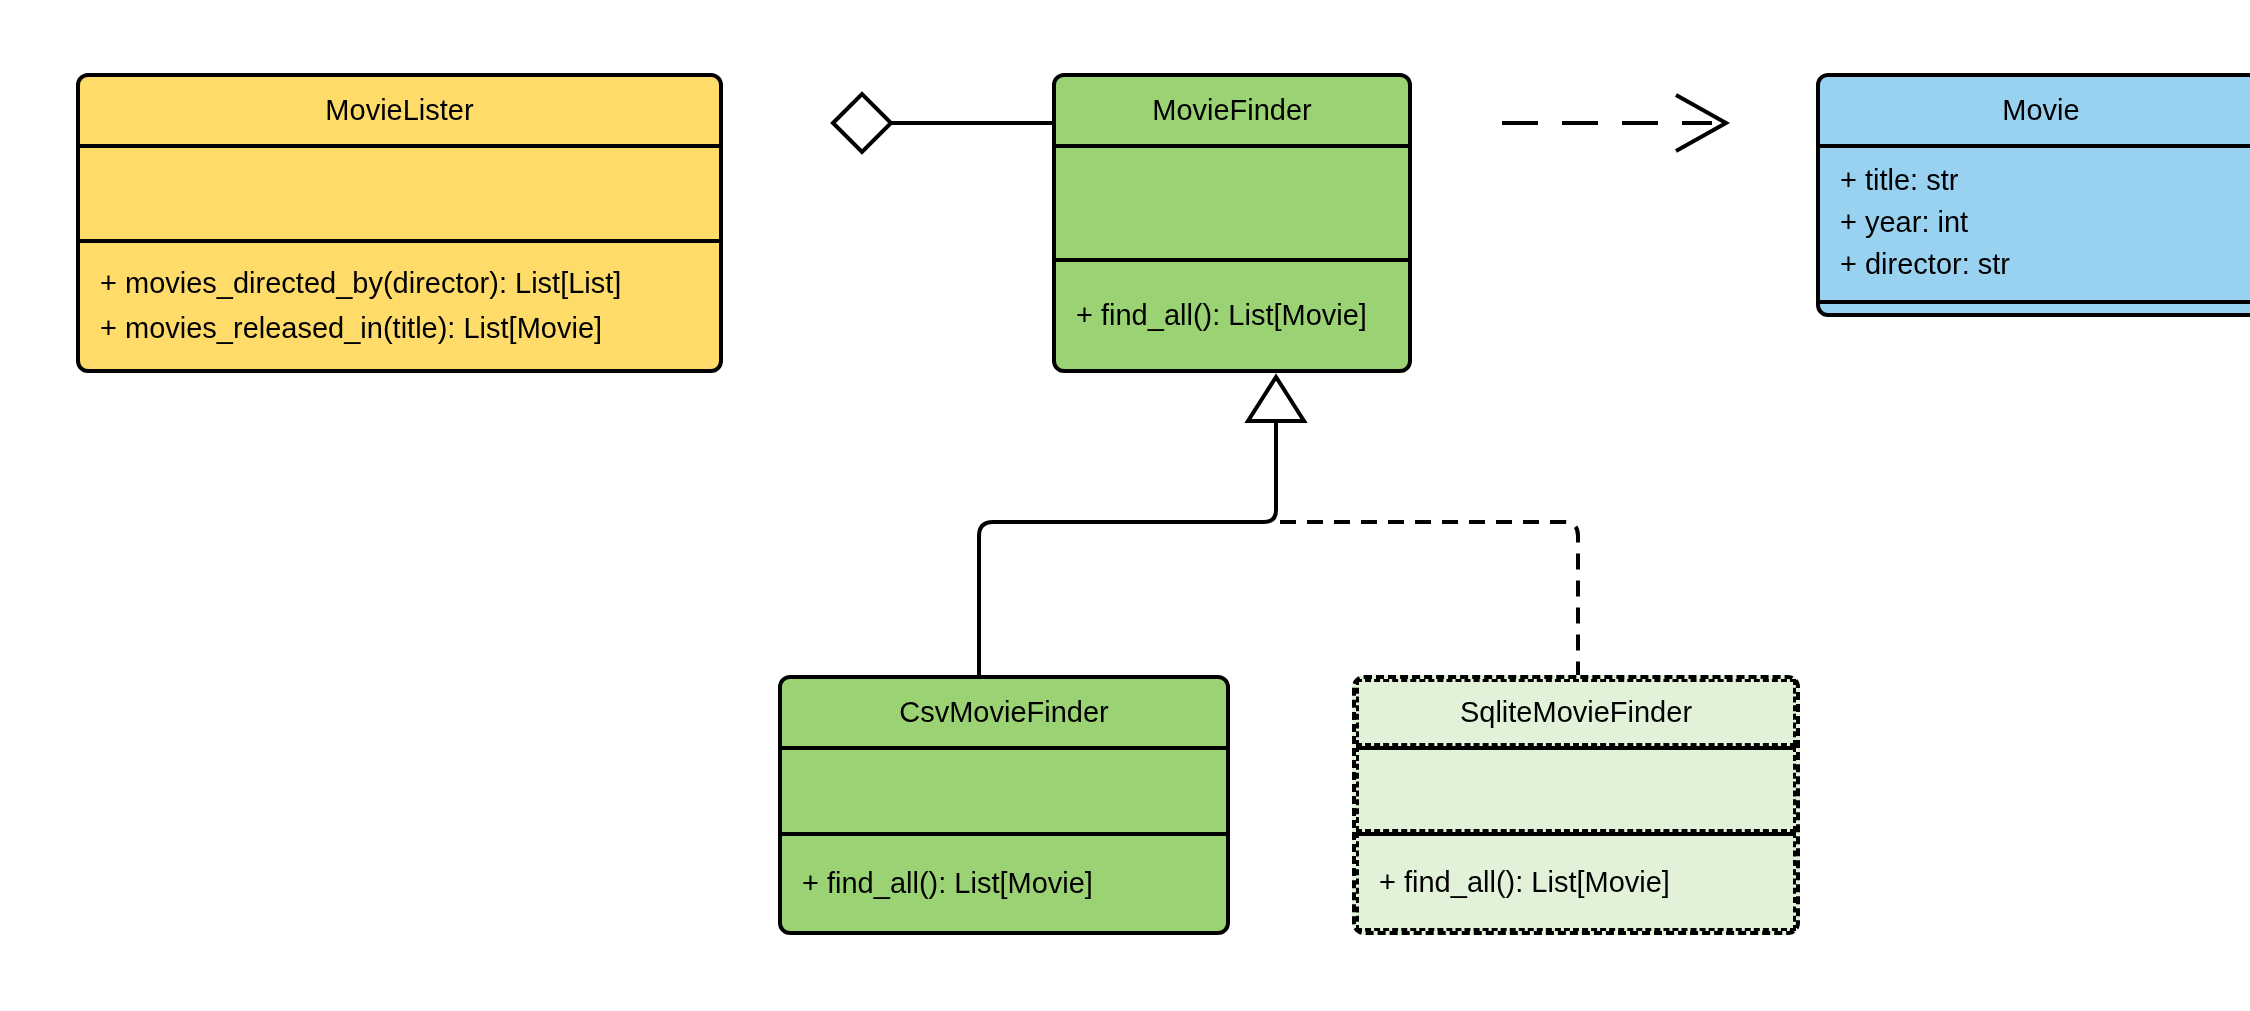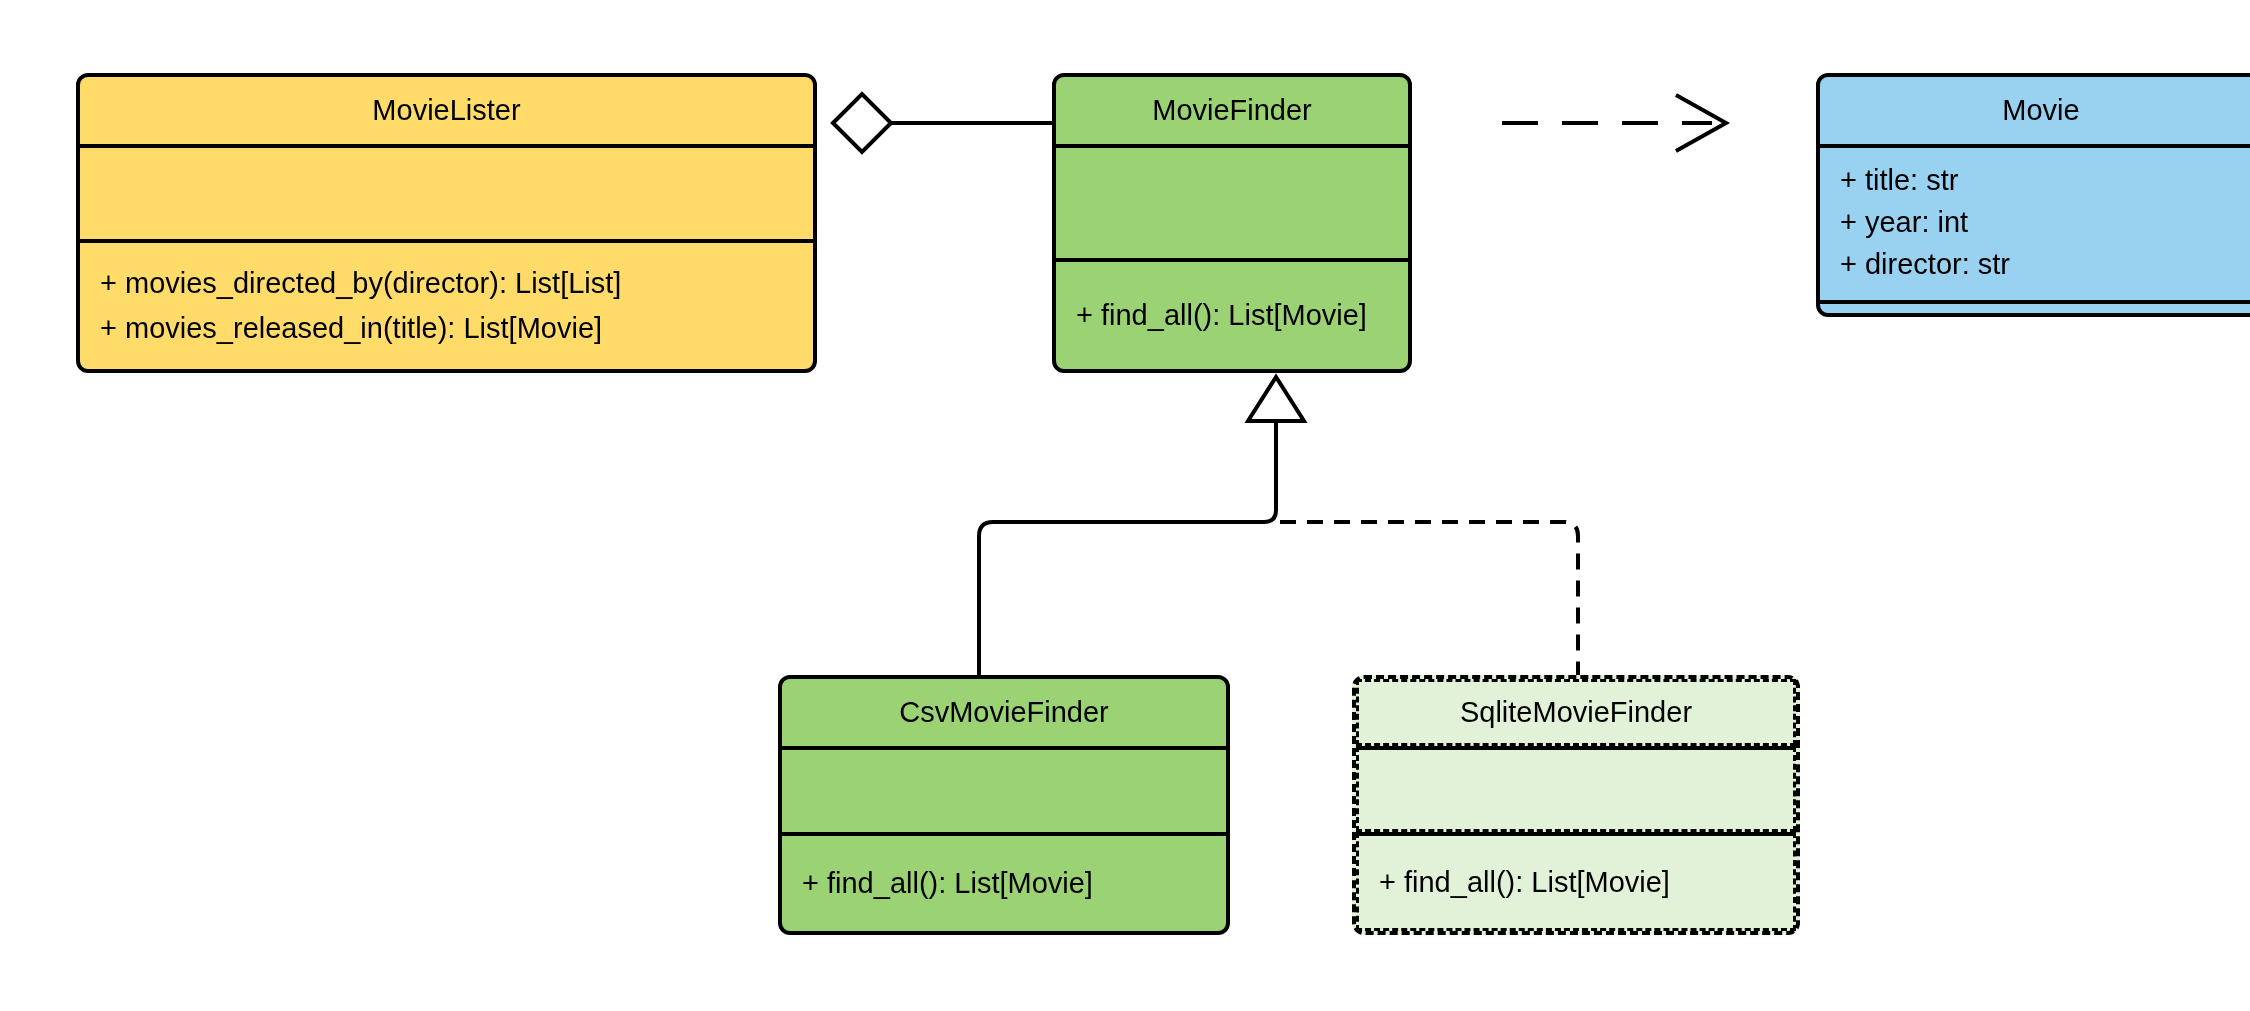--- a/index.html
+++ b/index.html
@@ -86,21 +86,21 @@
     <line class="connector" x1="1502" y1="123" x2="1712" y2="123" stroke-dasharray="36 24"></line>
     <polyline class="connector" points="1676,95 1726,123 1676,151"></polyline>
 
     <polygon class="connector white-fill" points="1276,377 1248,421 1304,421"></polygon>
 
     <path class="connector" d="M 1276 421 V 510 Q 1276 522 1264 522 H 993 Q 979 522 979 536 V 675"></path>
 
     <path class="connector" d="M 1280 522 H 1564 Q 1578 522 1578 536 V 675" stroke-dasharray="16 11"></path>
   </svg>
 
-  <div class="uml-class" style="left:76px; top:73px; width:741px; height:300px; background:var(--movie-lister-fill);">
+  <div class="uml-class" style="left:76px; top:73px; width:647px; height:300px; background:var(--movie-lister-fill);">
     <div class="compartment title">
       <span>MovieLister</span>
     </div>
     <div class="compartment" style="height:95px"></div>
     <div class="compartment members grow">
       <div>+ movies_directed_by(director): List[List]</div>
       <div>+ movies_released_in(title): List[Movie]</div>
     </div>
   </div>
 

